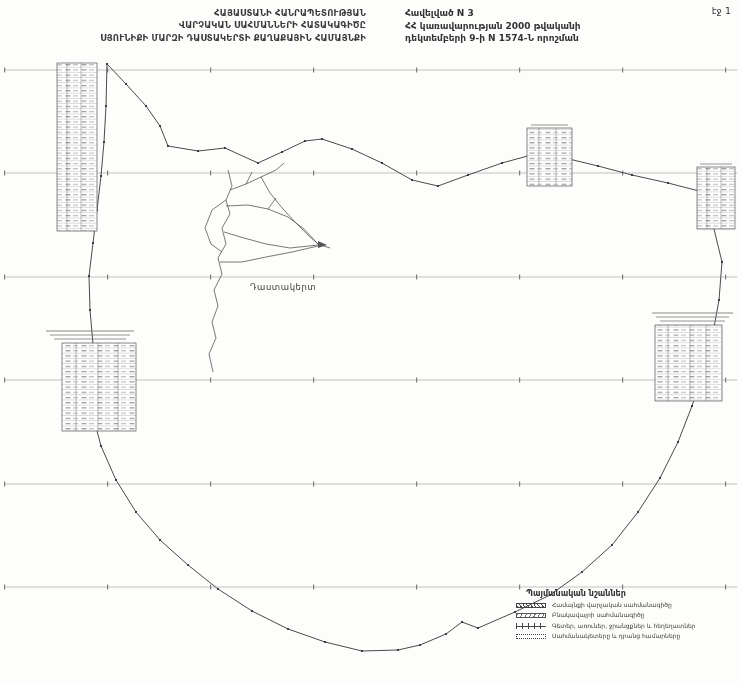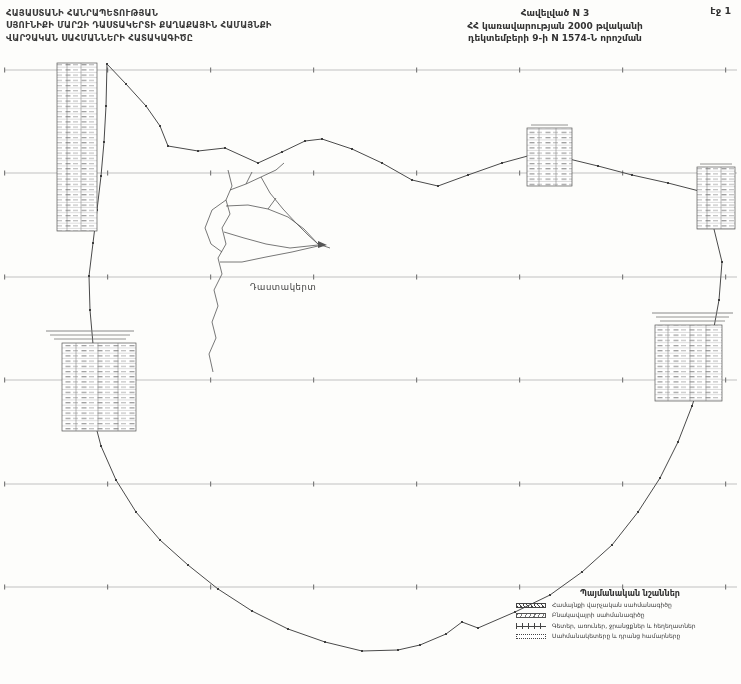--- a/index.html
+++ b/index.html
@@ -2,31 +2,31 @@
 <html><head>
 <meta charset="utf-8">
 <style>
   html,body{margin:0;padding:0;background:#e9e9e7;}
   .page{
     position:relative;width:741px;height:684px;background:#fdfdfb;
     font-family:"DejaVu Sans",sans-serif;color:#2e2e2e;overflow:hidden;
     box-shadow:0 0 4px rgba(0,0,0,.25);
   }
   .hdr-left{
-    position:absolute;top:7px;left:6px;width:360px;text-align:left;
+    position:absolute;top:7px;left:6px;width:360px;text-align:right;
     font-size:8.5px;font-weight:bold;line-height:1.45;letter-spacing:.2px;color:#3a3a3a;
   }
   .hdr-right{
-    position:absolute;top:7px;left:405px;width:300px;text-align:center;
+    position:absolute;top:7px;left:405px;width:300px;
     font-size:9px;font-weight:bold;line-height:1.4;color:#333;
   }
-  .page-num{position:absolute;top:5px;right:10px;font-size:9.5px;font-weight:bold;color:#333;}
+  .page-num{position:absolute;top:5px;right:10px;font-size:9.5px;font-weight:normal;color:#333;}
   svg.map{position:absolute;left:0;top:0;}
   .legend{position:absolute;left:516px;top:589px;width:218px;}
-  .legend-title{font-size:8px;font-weight:bold;text-align:center;margin:0 0 4px 10px;color:#333;}
+  .legend-title{font-size:8px;font-weight:bold;text-align:left;margin:0 0 4px 10px;color:#333;}
   .legend-row{display:flex;align-items:center;gap:6px;margin-bottom:3.5px;}
   .sym{width:30px;height:5px;flex:0 0 30px;box-sizing:border-box;}
   .sym-hatched{border:1px solid #444;background:repeating-linear-gradient(55deg,#444 0 1px,transparent 1px 3px);}
   .sym-hatched-light{border:1px solid #555;background:repeating-linear-gradient(115deg,#777 0 1px,transparent 1px 4px);}
   .sym-tickline{height:6px;background:
       linear-gradient(transparent 0 2.5px,#444 2.5px 3.5px,transparent 3.5px),
       repeating-linear-gradient(90deg,#444 0 1px,transparent 1px 6px);}
   .sym-dotted{border:1px dotted #444;background:#fff;}
   .legend-label{font-size:6px;line-height:1.15;color:#3a3a3a;}
 </style>
@@ -122,22 +122,22 @@
       <line x1="660" y1="321" x2="725" y2="321" stroke="#7a7a7a" stroke-width="0.8"></line>
       <rect x="655" y="325" width="67" height="76" fill="url(#rowsP)" stroke="#555" stroke-width="0.7"></rect>
       <line x1="668" y1="325" x2="668" y2="401" stroke="#777" stroke-width="0.5"></line>
       <line x1="690" y1="325" x2="690" y2="401" stroke="#777" stroke-width="0.5"></line>
       <line x1="706" y1="325" x2="706" y2="401" stroke="#777" stroke-width="0.5"></line>
     </g>
   </svg>
 
   <div class="hdr-left">
     <div>ՀԱՅԱՍՏԱՆԻ ՀԱՆՐԱՊԵՏՈՒԹՅԱՆ</div>
+    <div>ՎԱՐՉԱԿԱՆ ՍԱՀՄԱՆՆԵՐԻ ՀԱՏԱԿԱԳԻԾԸ</div>
     <div>ՍՅՈՒՆԻՔԻ ՄԱՐԶԻ ԴԱՍՏԱԿԵՐՏԻ ՔԱՂԱՔԱՅԻՆ ՀԱՄԱՅՆՔԻ</div>
-    <div>ՎԱՐՉԱԿԱՆ ՍԱՀՄԱՆՆԵՐԻ ՀԱՏԱԿԱԳԻԾԸ</div>
   </div>
 
   <div class="hdr-right">
     <div>Հավելված N 3</div>
     <div>ՀՀ կառավարության 2000 թվականի</div>
     <div>դեկտեմբերի 9-ի N 1574-Ն որոշման</div>
   </div>
 
   <div class="page-num">էջ 1</div>
 

